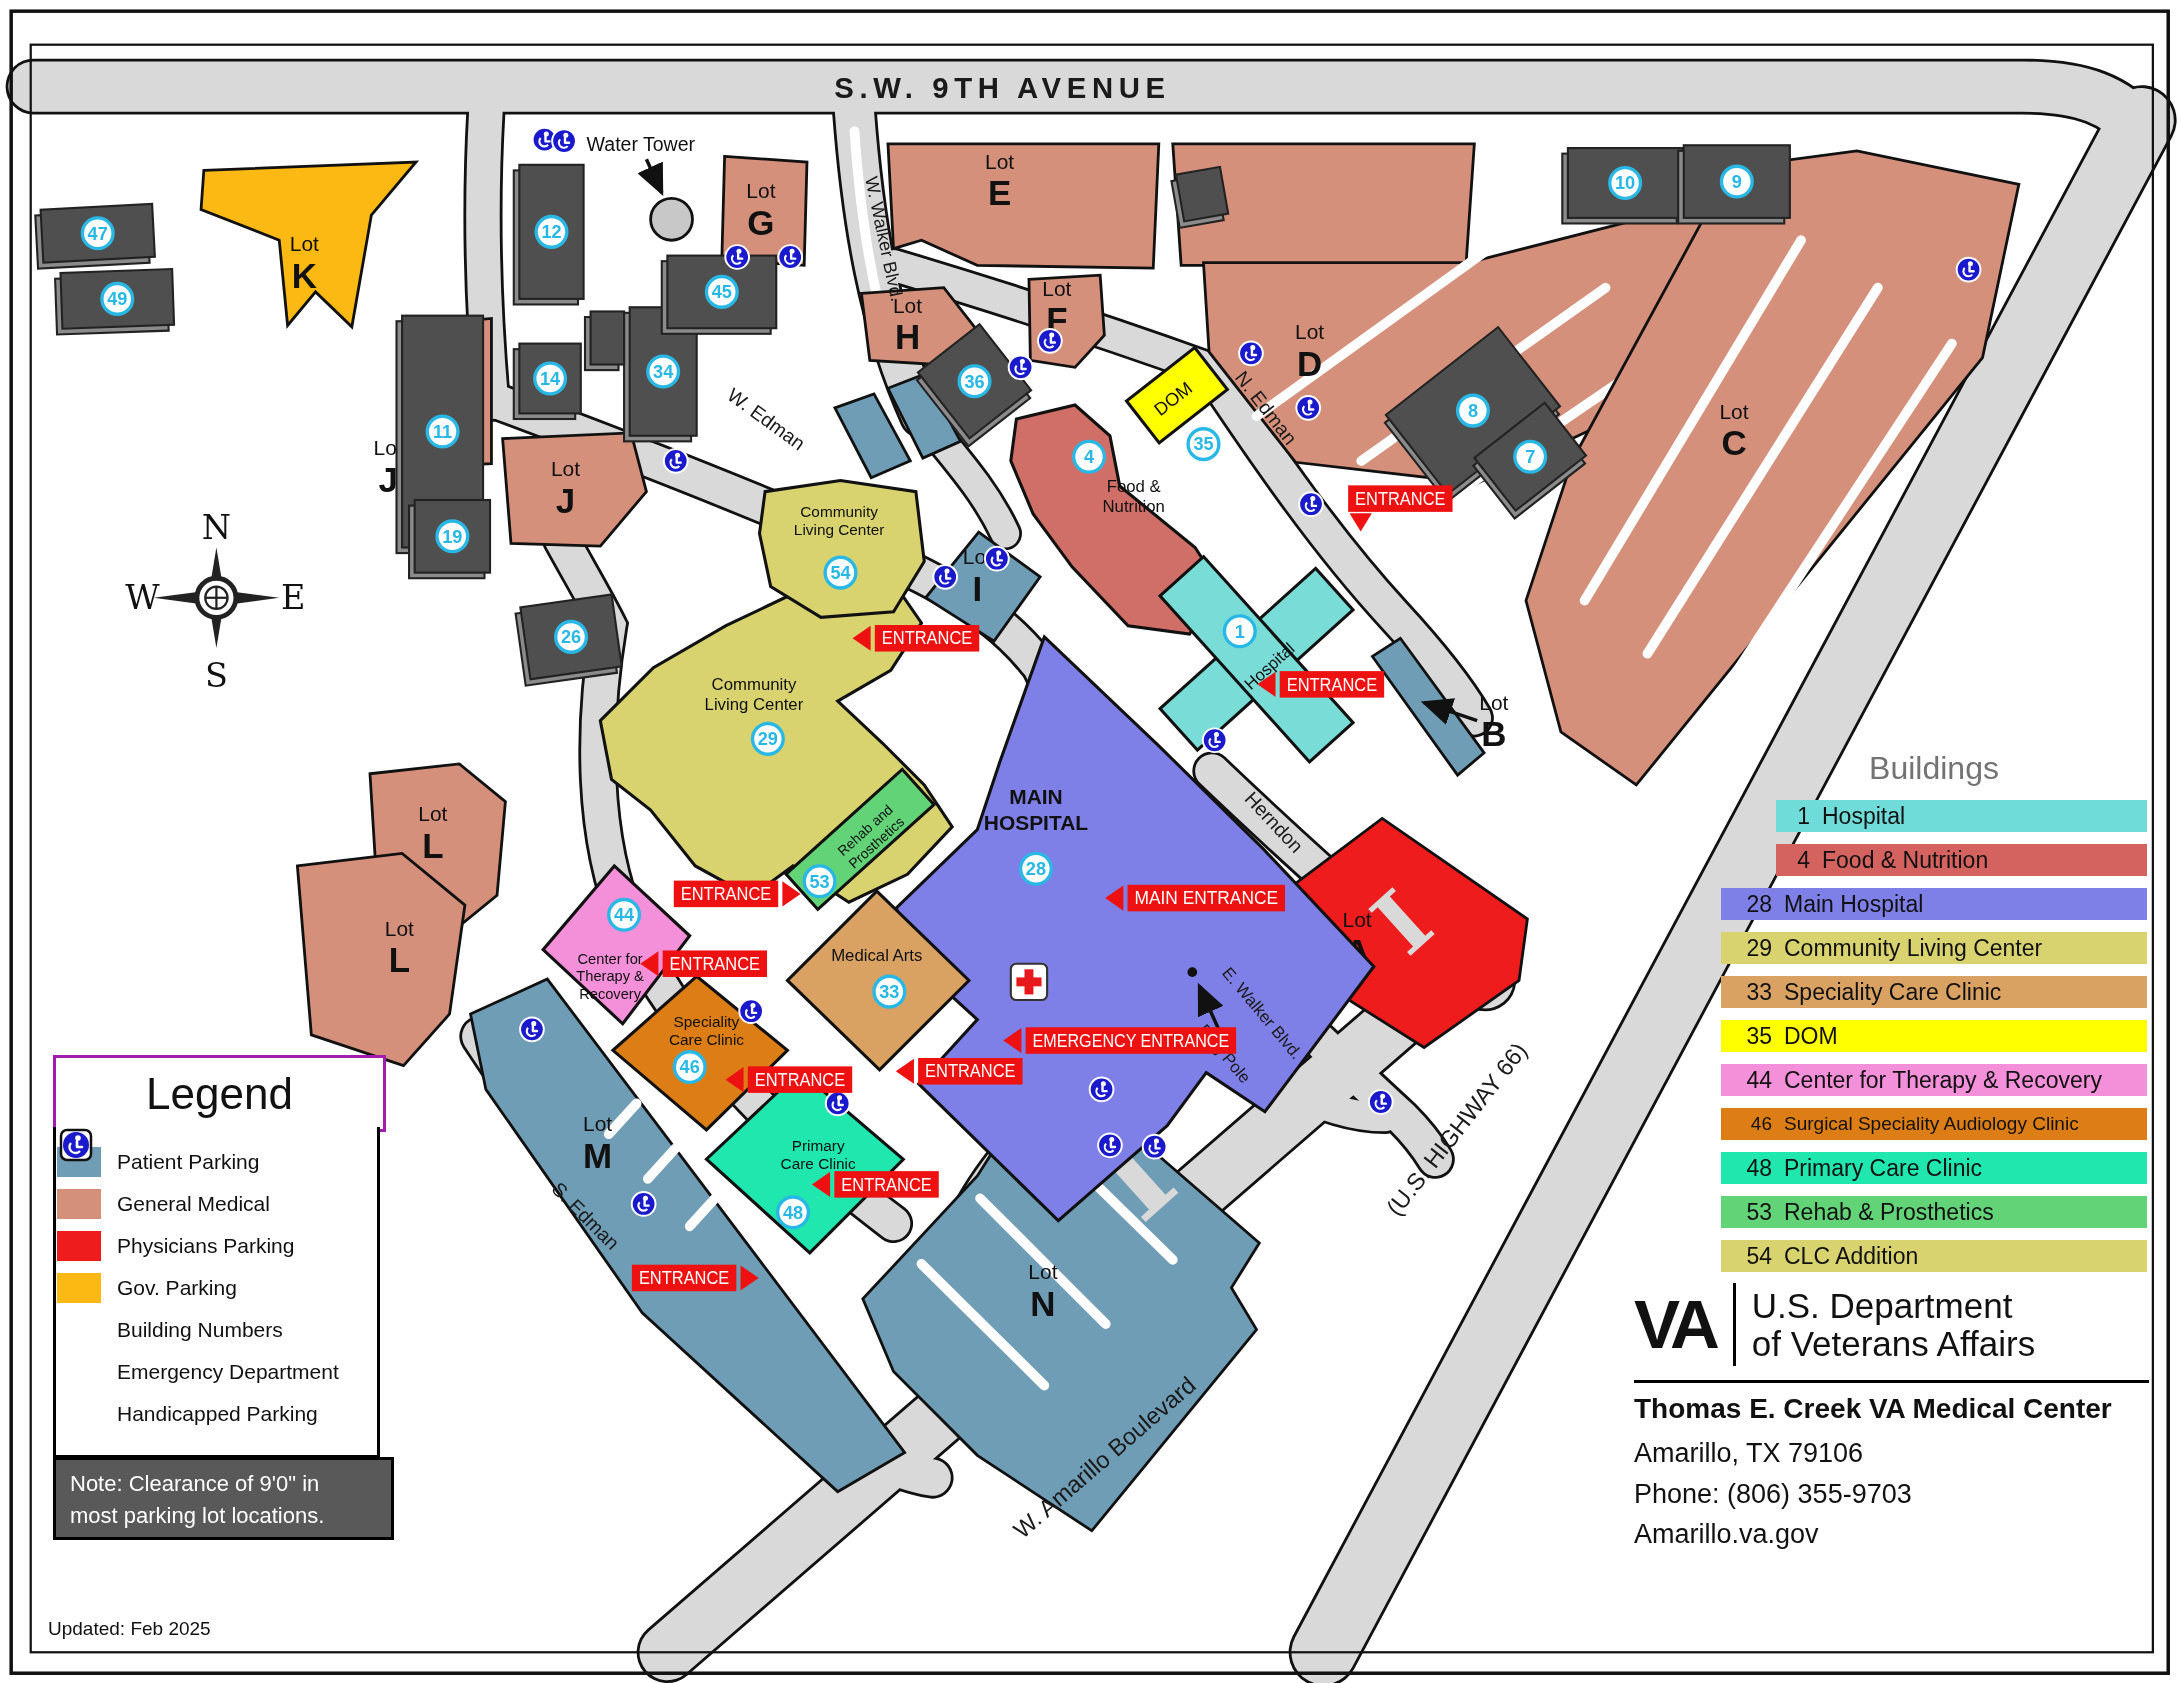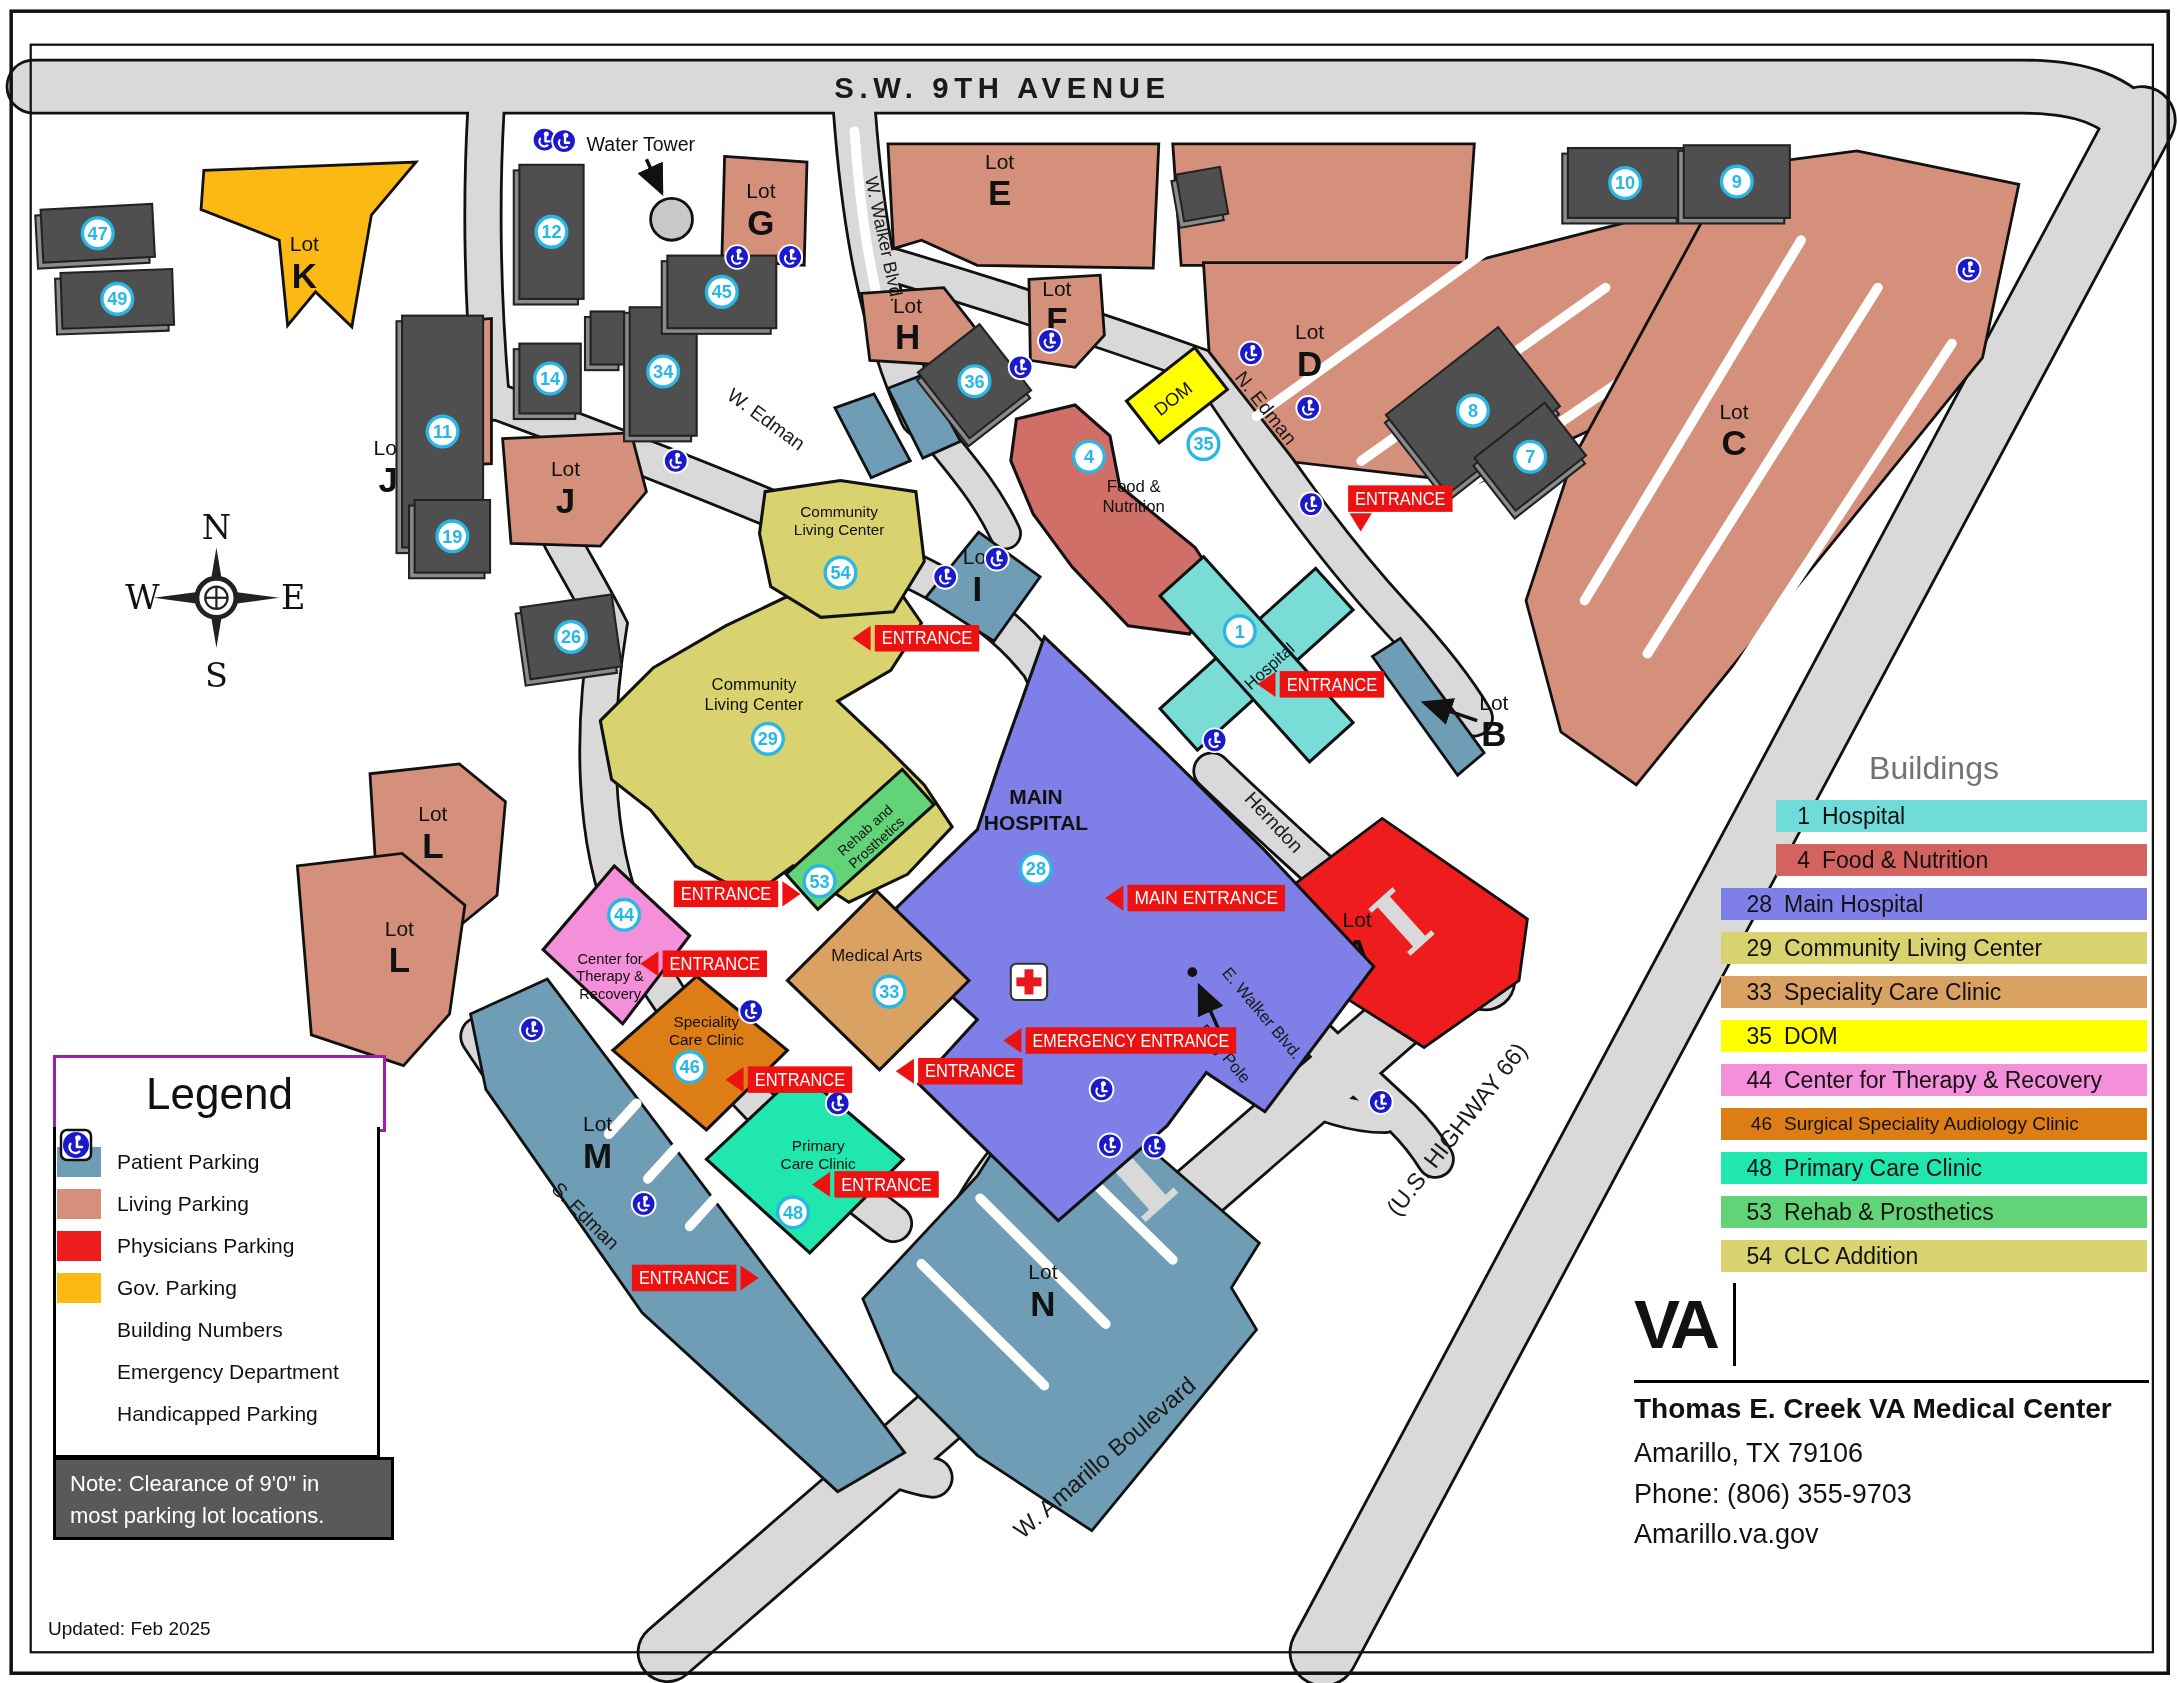--- a/index.html
+++ b/index.html
@@ -653,21 +653,21 @@
     </svg>
 
   <div class="overlay legend-title">Legend</div>
   <div class="overlay legend-box" id="legendBox">
       <div class="legend-row">
         <span class="legend-swatch" style="background:#6f9db5"></span>
         <span class="legend-label">Patient Parking</span>
       </div>
       <div class="legend-row">
         <span class="legend-swatch" style="background:#d5907c"></span>
-        <span class="legend-label">Living Parking</span>
+        <span class="legend-label">General Medical</span>
       </div>
       <div class="legend-row">
         <span class="legend-swatch" style="background:#ee1c1c"></span>
         <span class="legend-label">Physicians Parking</span>
       </div>
       <div class="legend-row">
         <span class="legend-swatch" style="background:#fcb813"></span>
         <span class="legend-label">Gov. Parking</span>
       </div>
       <div class="legend-row">
@@ -753,20 +753,24 @@
           <span class="bl-num">54</span>
           <span class="bl-name">CLC Addition</span>
         </div>
       </div>
   </div>
 
   <div class="overlay va">
     <div class="va-top">
       <div class="va-logo">VA</div>
       <div class="va-div"></div>
+      <div class="va-dept">
+        <div>U.S. Department</div>
+        <div>of Veterans Affairs</div>
+      </div>
     </div>
     <div class="va-rule"></div>
     <div class="va-fac">Thomas E. Creek VA Medical Center</div>
     <div class="va-addr">
       <div>Amarillo, TX 79106</div>
       <div>Phone: (806) 355-9703</div>
       <div>Amarillo.va.gov</div>
     </div>
   </div>
 

